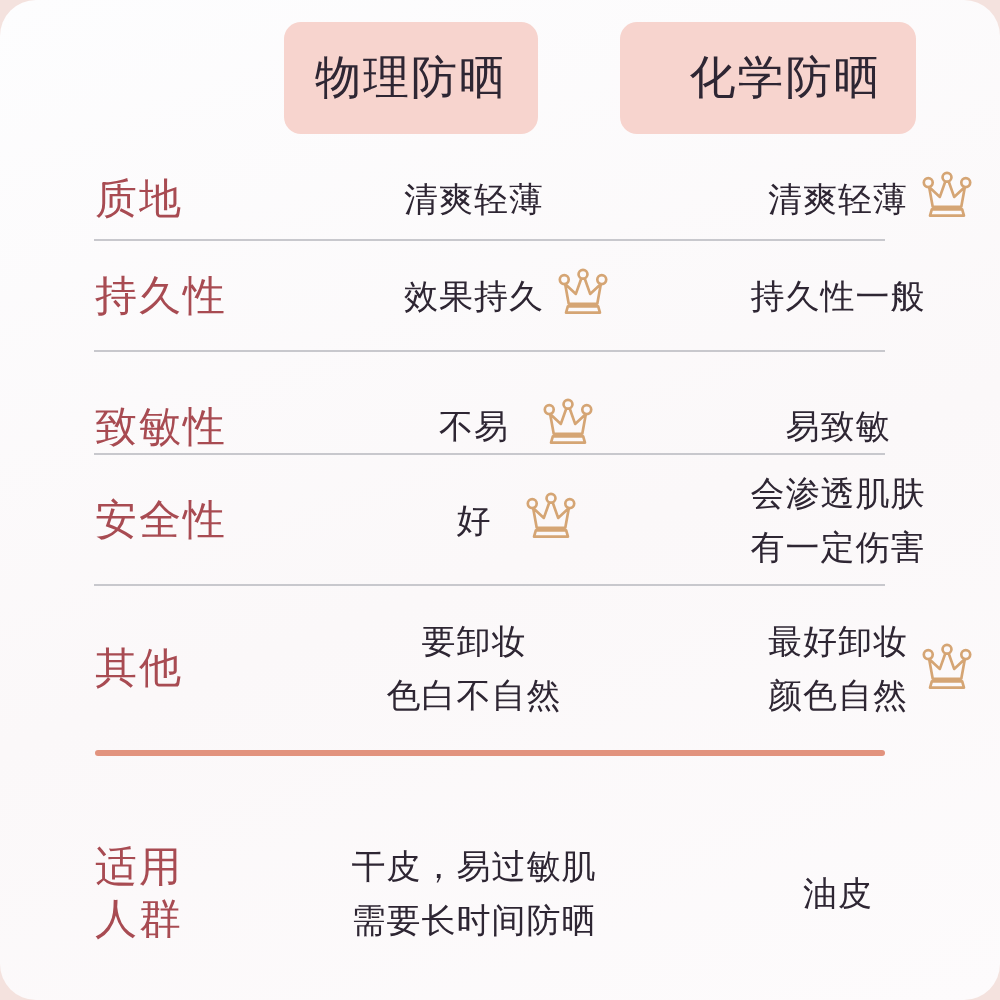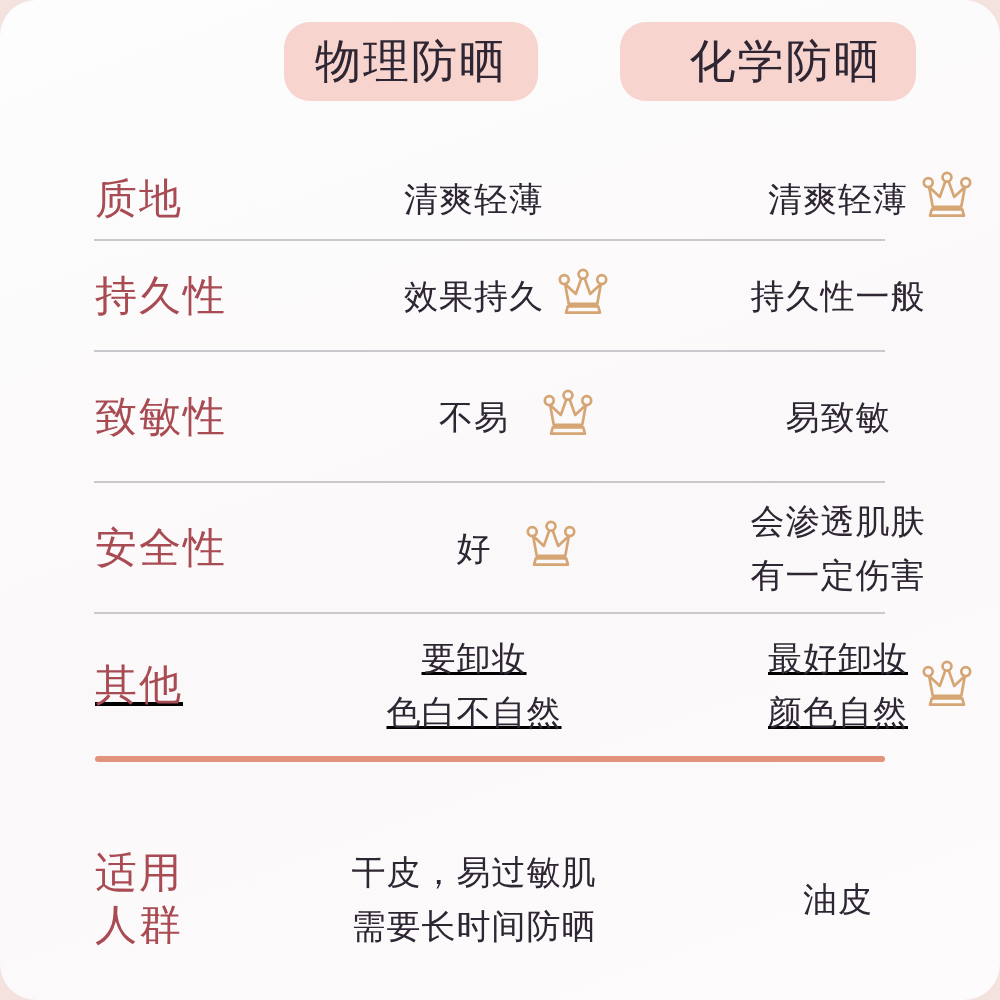--- a/index.html
+++ b/index.html
@@ -10,38 +10,38 @@
     overflow: hidden;
   }
   .card {
     position: absolute; inset: 0;
     background: linear-gradient(160deg, #fdfdfe 0%, #fbf8f9 55%, #fdfbfc 100%);
     border-radius: 36px;
     overflow: hidden;
   }
   
   .header-pill {
-    position: absolute; top: 22px; height: 79px;
+    position: absolute; top: 22px; height: 112px;
     background: var(--pill-bg, #f7d4ce);
-    border-radius: 26px;
+    border-radius: 17px;
     display: flex; align-items: center; justify-content: center;
     font-size: 46px; font-weight: 500; letter-spacing: 2px;
     color: var(--text, #2e2633);
   }
   .pill-phys { left: 284px; width: 254px; }
   .pill-chem { left: 620px; width: 261px; padding-left: 35px; }
 
   
   .table { position: absolute; left: 0; top: 159px; width: 1000px; }
   .row { display: flex; align-items: center; gap: 44px; }
   .r0 { height: 80px; }
   .r1 { height: 109px; border-radius: 21px; }
-  .r2 { height: 129px; }
+  .r2 { height: 101px; align-items: flex-end; }
   .r3 { height: 129px; }
-  .r4 { height: 142px; text-decoration: underline; }
+  .r4 { height: 164px; }
   .r5 { height: 210px; margin-top: 32px; }
   .divider {
     height: 2px; margin-left: 94px; width: 791px;
     background: var(--divider, #c8c8cd);
   }
   .divider-accent {
     height: 6px; margin-left: 95px; width: 790px; border-radius: 3px;
     background: var(--accent-divider, #e2937e);
   }
   .c-label {

